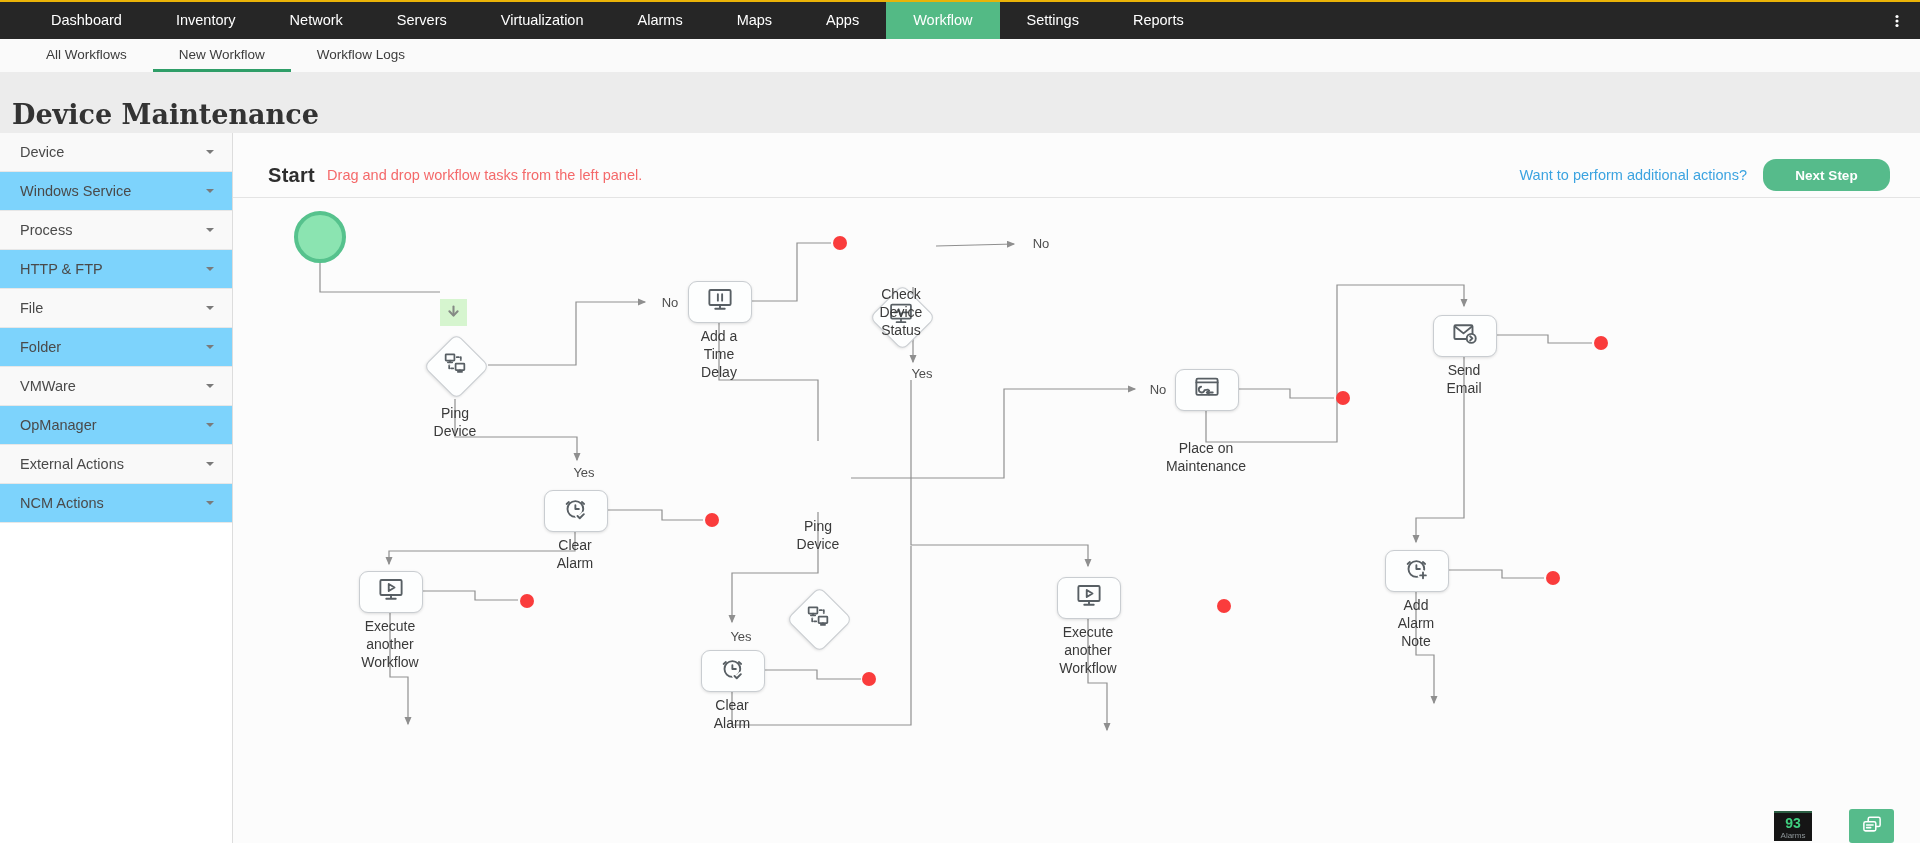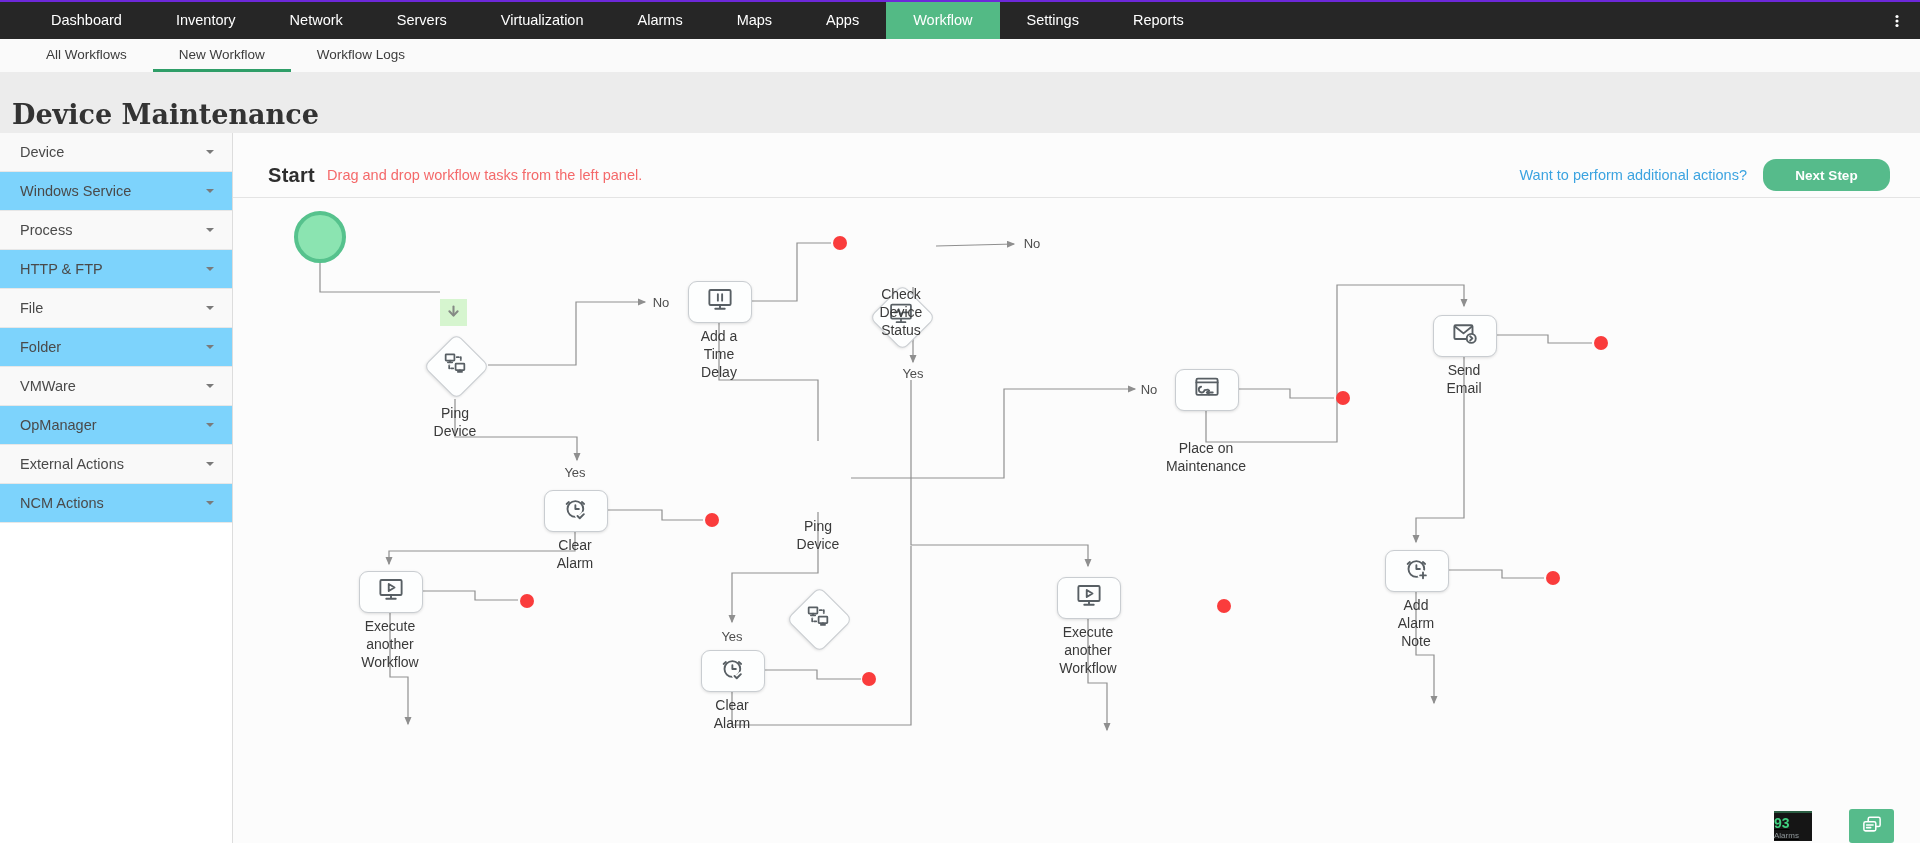--- a/index.html
+++ b/index.html
@@ -1,21 +1,21 @@
 <!DOCTYPE html>
 <html style="--accent-green: #53ba85; --tab-underline: #2f9e68; --hint-red: #f4696a; --link-blue: #3ba3e0; --button-green: #56bb8b; --dot-red: #fa3c3c; --line-gray: #8f8f8f; --start-fill: #8be4b1; --start-border: #56c28d; --drop-bg: #d6f5cf;"><head>
 <meta charset="utf-8">
 <style>
   html,body{margin:0;padding:0;}
   body{width:1920px;height:843px;position:relative;overflow:hidden;background:#fff;
        font-family:"Liberation Sans",sans-serif;-webkit-font-smoothing:antialiased;}
 
   
   .topnav{position:absolute;left:0;top:0;right:0;height:39px;background:#262626;z-index:5;
-          display:flex;align-items:stretch;border-top:2px solid #6d28d9;box-sizing:border-box;}
+          display:flex;align-items:stretch;border-top:2px solid #eab308;box-sizing:border-box;}
   .nav-items{display:flex;align-items:stretch;padding-left:24px;}
   .nav-item{color:#fff;font-size:14.5px;font-weight:500;line-height:37px;padding:0 27px;cursor:pointer;white-space:nowrap;}
   .nav-item.active{background:var(--accent-green);}
   .kebab{margin-left:auto;display:flex;align-items:center;padding:0 14px;cursor:pointer;}
 
   
   .tabbar{position:absolute;left:0;top:39px;right:0;height:33px;background:#fafafa;z-index:5;
           display:flex;align-items:stretch;padding-left:20px;}
   .tab{font-size:13.5px;color:#3c3c3c;display:flex;align-items:center;padding:0 26px;cursor:pointer;
        box-sizing:border-box;border-bottom:3px solid transparent;}
@@ -59,25 +59,25 @@
   .diamond-shape{position:absolute;width:45px;height:45px;left:12.5px;top:12.5px;background:#fdfefe;
                  border:1px solid #c9cdd1;border-radius:7px;transform:rotate(45deg);
                  box-shadow:0 1px 3px rgba(0,0,0,.12);}
   .diamond-wrap svg{width:28px;height:28px;position:relative;}
   .node-circle{width:52px;height:52px;border-radius:50%;background:var(--start-fill);
                border:4px solid var(--start-border);box-sizing:border-box;}
   .drop-box{width:27px;height:27px;background:var(--drop-bg);display:flex;align-items:center;justify-content:center;}
   .drop-box svg{width:19px;height:19px;}
   .node-label{position:absolute;width:130px;text-align:center;font-size:14px;line-height:1.28;color:#3a3a3a;
               white-space:pre-line;pointer-events:none;}
-  .edge-label{position:absolute;transform:translate(-50%,-50%);font-size:13px;color:#4e4e4e;pointer-events:none;}
+  .edge-label{position:absolute;transform:translate(-50%,-50%);font-size:13px;color:#4e4e4e;pointer-events:none;margin-left:9px;}
 
   
   .alarm-badge{position:absolute;left:1774px;top:811px;width:38px;height:30px;background:#151515;z-index:6;
-               cursor:pointer;border-top:2px solid #2b5e43;box-sizing:border-box;text-decoration:underline;}
+               text-align:center;cursor:pointer;border-top:2px solid #2b5e43;box-sizing:border-box;}
   .alarm-badge .n{color:#3fcf7f;font-size:14px;font-weight:bold;line-height:16px;margin-top:2px;}
   .alarm-badge .l{color:#8d9598;font-size:8px;line-height:9px;}
   .chat-btn{position:absolute;left:1849px;top:809px;width:45px;height:34px;background:var(--button-green);
             border-radius:3px;z-index:6;display:flex;align-items:center;justify-content:center;cursor:pointer;}
   .chat-btn svg{width:26px;height:26px;}
 </style>
 </head>
 <body>
 
 <div class="topnav">

